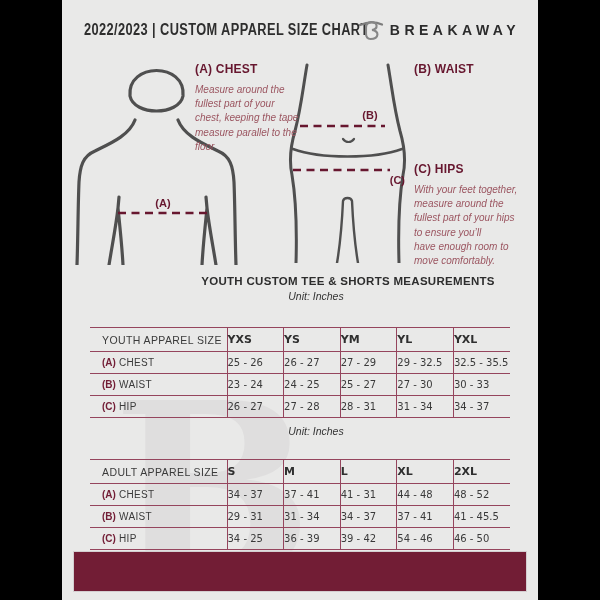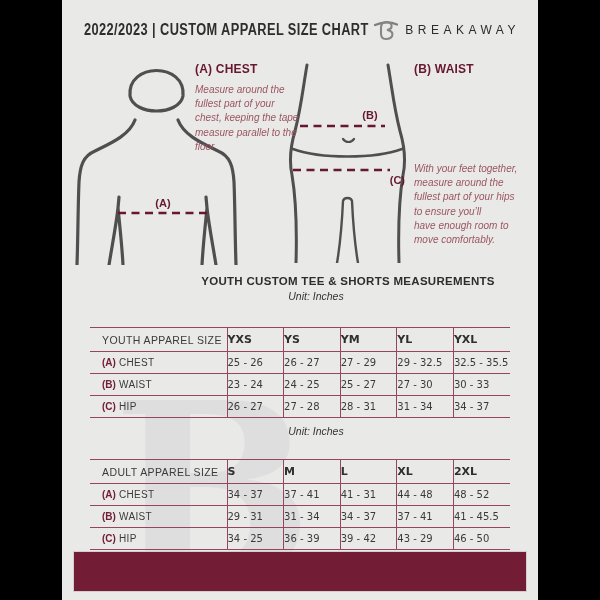--- a/index.html
+++ b/index.html
@@ -19,21 +19,21 @@
   
   .watermark{position:absolute;left:50px;top:372px;font-family:"DejaVu Serif",serif;font-weight:bold;
     font-size:238px;line-height:1;color:#dfdede;z-index:0;user-select:none;}
 
   .content{position:absolute;inset:0;z-index:1;}
 
   
   .doc-title{position:absolute;left:22px;top:21px;font-weight:700;font-size:16px;color:#2e2e2e;
     letter-spacing:.5px;white-space:nowrap;transform:scaleX(.8);transform-origin:left center;}
   .brand{position:absolute;right:18px;top:17px;display:flex;align-items:center;gap:6px;}
-  .brand-name{font-weight:400;font-size:12px;letter-spacing:4.5px;color:#2c2c2c;}
+  .brand-name{font-weight:700;font-size:14px;letter-spacing:4.5px;color:#2c2c2c;}
 
   
   .fig{position:absolute;}
   .fig-upper{left:13px;top:56px;}
   .fig-lower{left:223px;top:63px;}
   .guide-block{position:absolute;width:106px;}
   .gb-chest{left:133px;top:62px;}
   .gb-waist{left:352px;top:62px;}
   .gb-hips{left:352px;top:162px;}
   .guide-heading{font-size:12px;font-weight:700;color:var(--heading);letter-spacing:.2px;margin-bottom:7px;}
@@ -111,20 +111,21 @@
     </svg>
 
     <div class="guide-block gb-chest">
       <div class="guide-heading">(A) CHEST</div>
       <div class="guide-desc">Measure around the fullest part of your chest, keeping the tape measure parallel to the floor</div>
     </div>
     <div class="guide-block gb-waist">
       <div class="guide-heading">(B) WAIST</div>
     </div>
     <div class="guide-block gb-hips">
+      <div class="guide-heading">(C) HIPS</div>
       <div class="guide-desc">With your feet together, measure around the fullest part of your hips to ensure you’ll
 have enough room to move comfortably.</div>
     </div>
 
     <div class="section-title yt-title">YOUTH CUSTOM TEE &amp; SHORTS MEASUREMENTS</div>
     <div class="section-unit yt-unit">Unit: Inches</div>
     <table class="size-table youth">
       <thead>
         <tr>
           <th class="label-col">YOUTH APPAREL SIZE</th>
@@ -190,21 +191,21 @@
           <td>31 - 34</td>
           <td>34 - 37</td>
           <td>37 - 41</td>
           <td>41 - 45.5</td>
         </tr>
         <tr>
           <td class="label-col"><span class="row-prefix">(C)</span> <span class="row-label">HIP</span></td>
           <td>34 - 25</td>
           <td>36 - 39</td>
           <td>39 - 42</td>
-          <td>43 - 29</td>
+          <td>54 - 46</td>
           <td>46 - 50</td>
         </tr>
       </tbody>
     </table>
 
     <div class="footer-bar"></div>
   </div>
 </div>
 
 </body></html>

